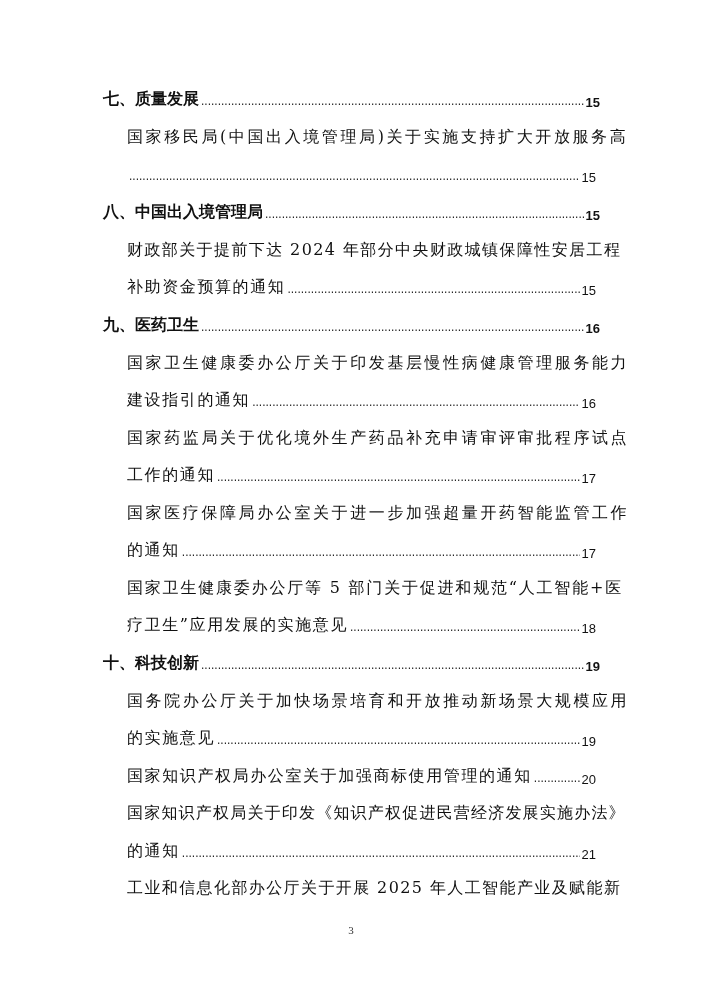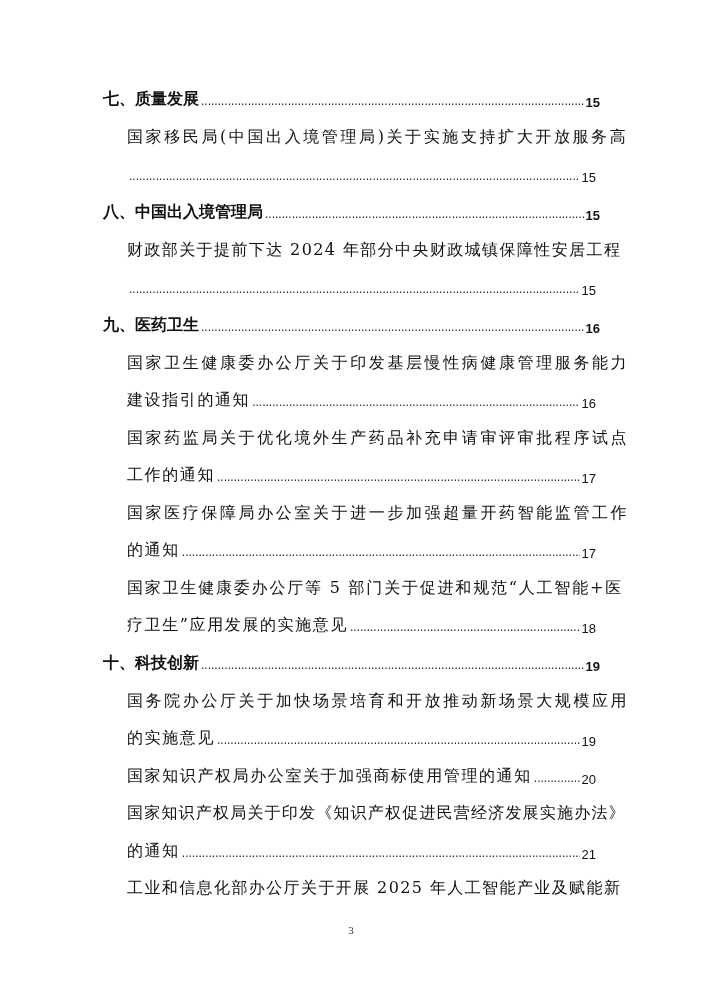--- a/index.html
+++ b/index.html
@@ -42,20 +42,21 @@
   <div class="line sec" style="top:201px">
     <span class="num">八、</span>
     <span class="txt">中国出入境管理局</span>
     <span class="dots"></span>
     <span class="pg">15</span>
   </div>
   <div class="line item" style="top:239px;letter-spacing:1.4px">
     <span class="txt">财政部关于提前下达 2024 年部分中央财政城镇保障性安居工程</span>
   </div>
   <div class="line item cont" style="top:276px">
+    <span class="txt">补助资金预算的通知</span>
     <span class="dots"></span>
     <span class="pg">15</span>
   </div>
 
   <div class="line sec" style="top:314px">
     <span class="num">九、</span>
     <span class="txt">医药卫生</span>
     <span class="dots"></span>
     <span class="pg">16</span>
   </div>

